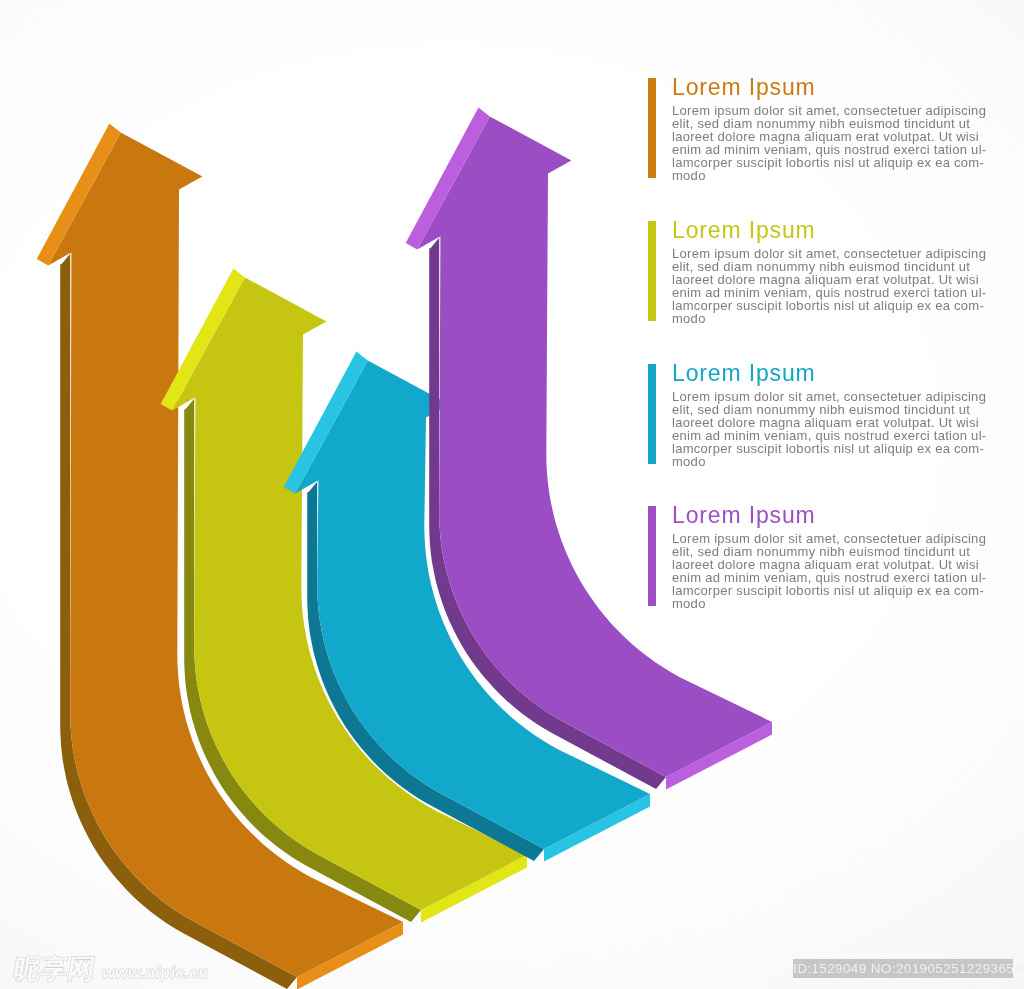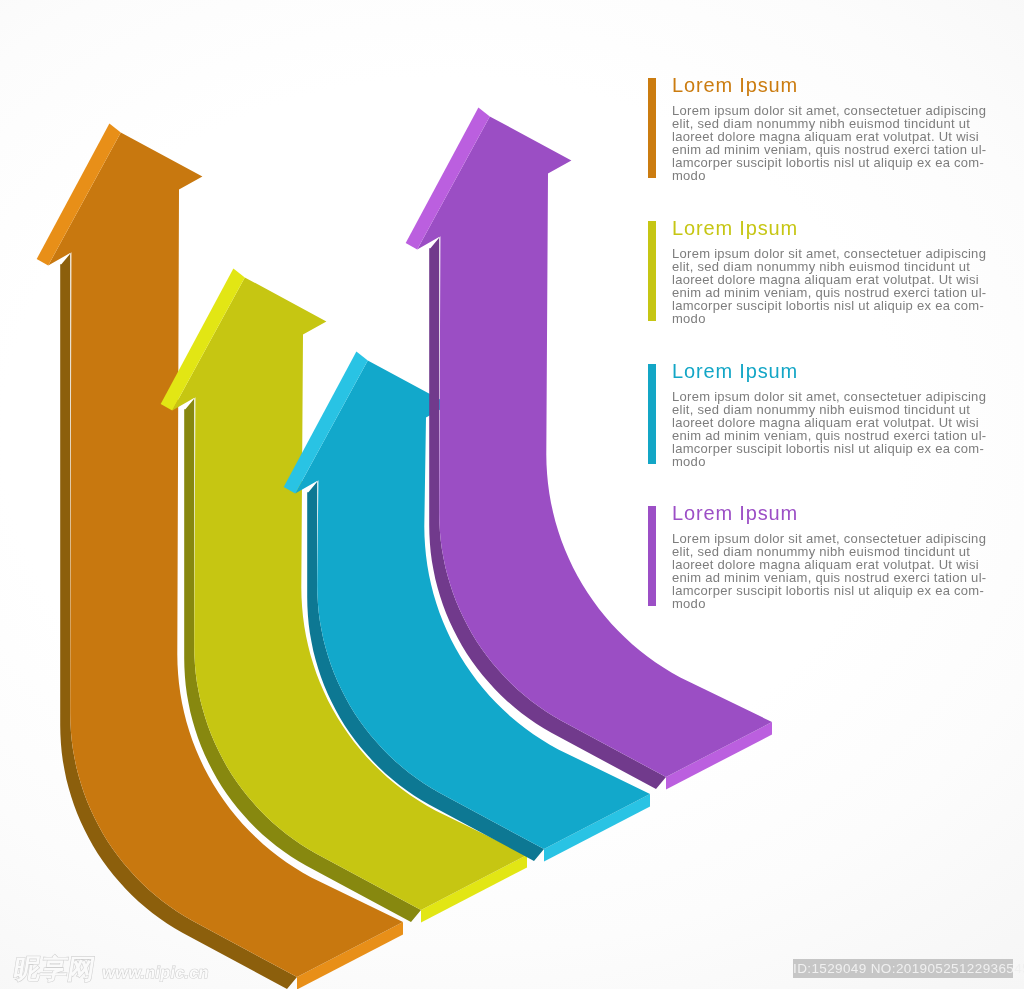--- a/index.html
+++ b/index.html
@@ -5,21 +5,21 @@
   html,body{margin:0;padding:0;}
   body{width:1024px;height:989px;overflow:hidden;
        font-family:"Liberation Sans",sans-serif;background:#f4f4f4;position:relative;}
   #bg{position:absolute;left:0;top:0;width:1024px;height:989px;
       background:
         radial-gradient(115% 95% at 44% 44%, #ffffff 0%, #ffffff 38%, #fcfcfc 55%, #f7f7f7 72%, #f4f4f4 86%),
         #f3f3f3;}
   #art{position:absolute;left:0;top:0;}
   .panel{position:absolute;left:648px;}
   .bar{position:absolute;left:0;top:0;width:8px;height:100px;}
-   .h{position:absolute;left:24px;top:-4.5px;font-size:20px;font-weight:400;
+   .h{position:absolute;left:24px;top:-4.5px;font-size:23px;font-weight:400;
      white-space:nowrap;letter-spacing:0.85px;}
   .p{position:absolute;left:24px;top:27px;width:300px;font-size:13px;color:#7d7d7d;}
   .ln{display:block;line-height:12.95px;white-space:nowrap;letter-spacing:0.28px;}
   #wm{position:absolute;left:14px;top:955px;display:flex;align-items:baseline;gap:8px;
       transform:skewX(-9deg);}
   #wmcn{font-size:27px;font-weight:bold;color:#fafafa;letter-spacing:0px;line-height:27px;
         paint-order:stroke fill;-webkit-text-stroke:1.1px #cfcfcf;
         font-family:"DejaVu Sans",sans-serif;}
   #wmurl{font-size:16.4px;font-weight:bold;color:#fbfbfb;line-height:16.4px;
          paint-order:stroke fill;-webkit-text-stroke:1.1px #cfcfcf;letter-spacing:0.2px;}

